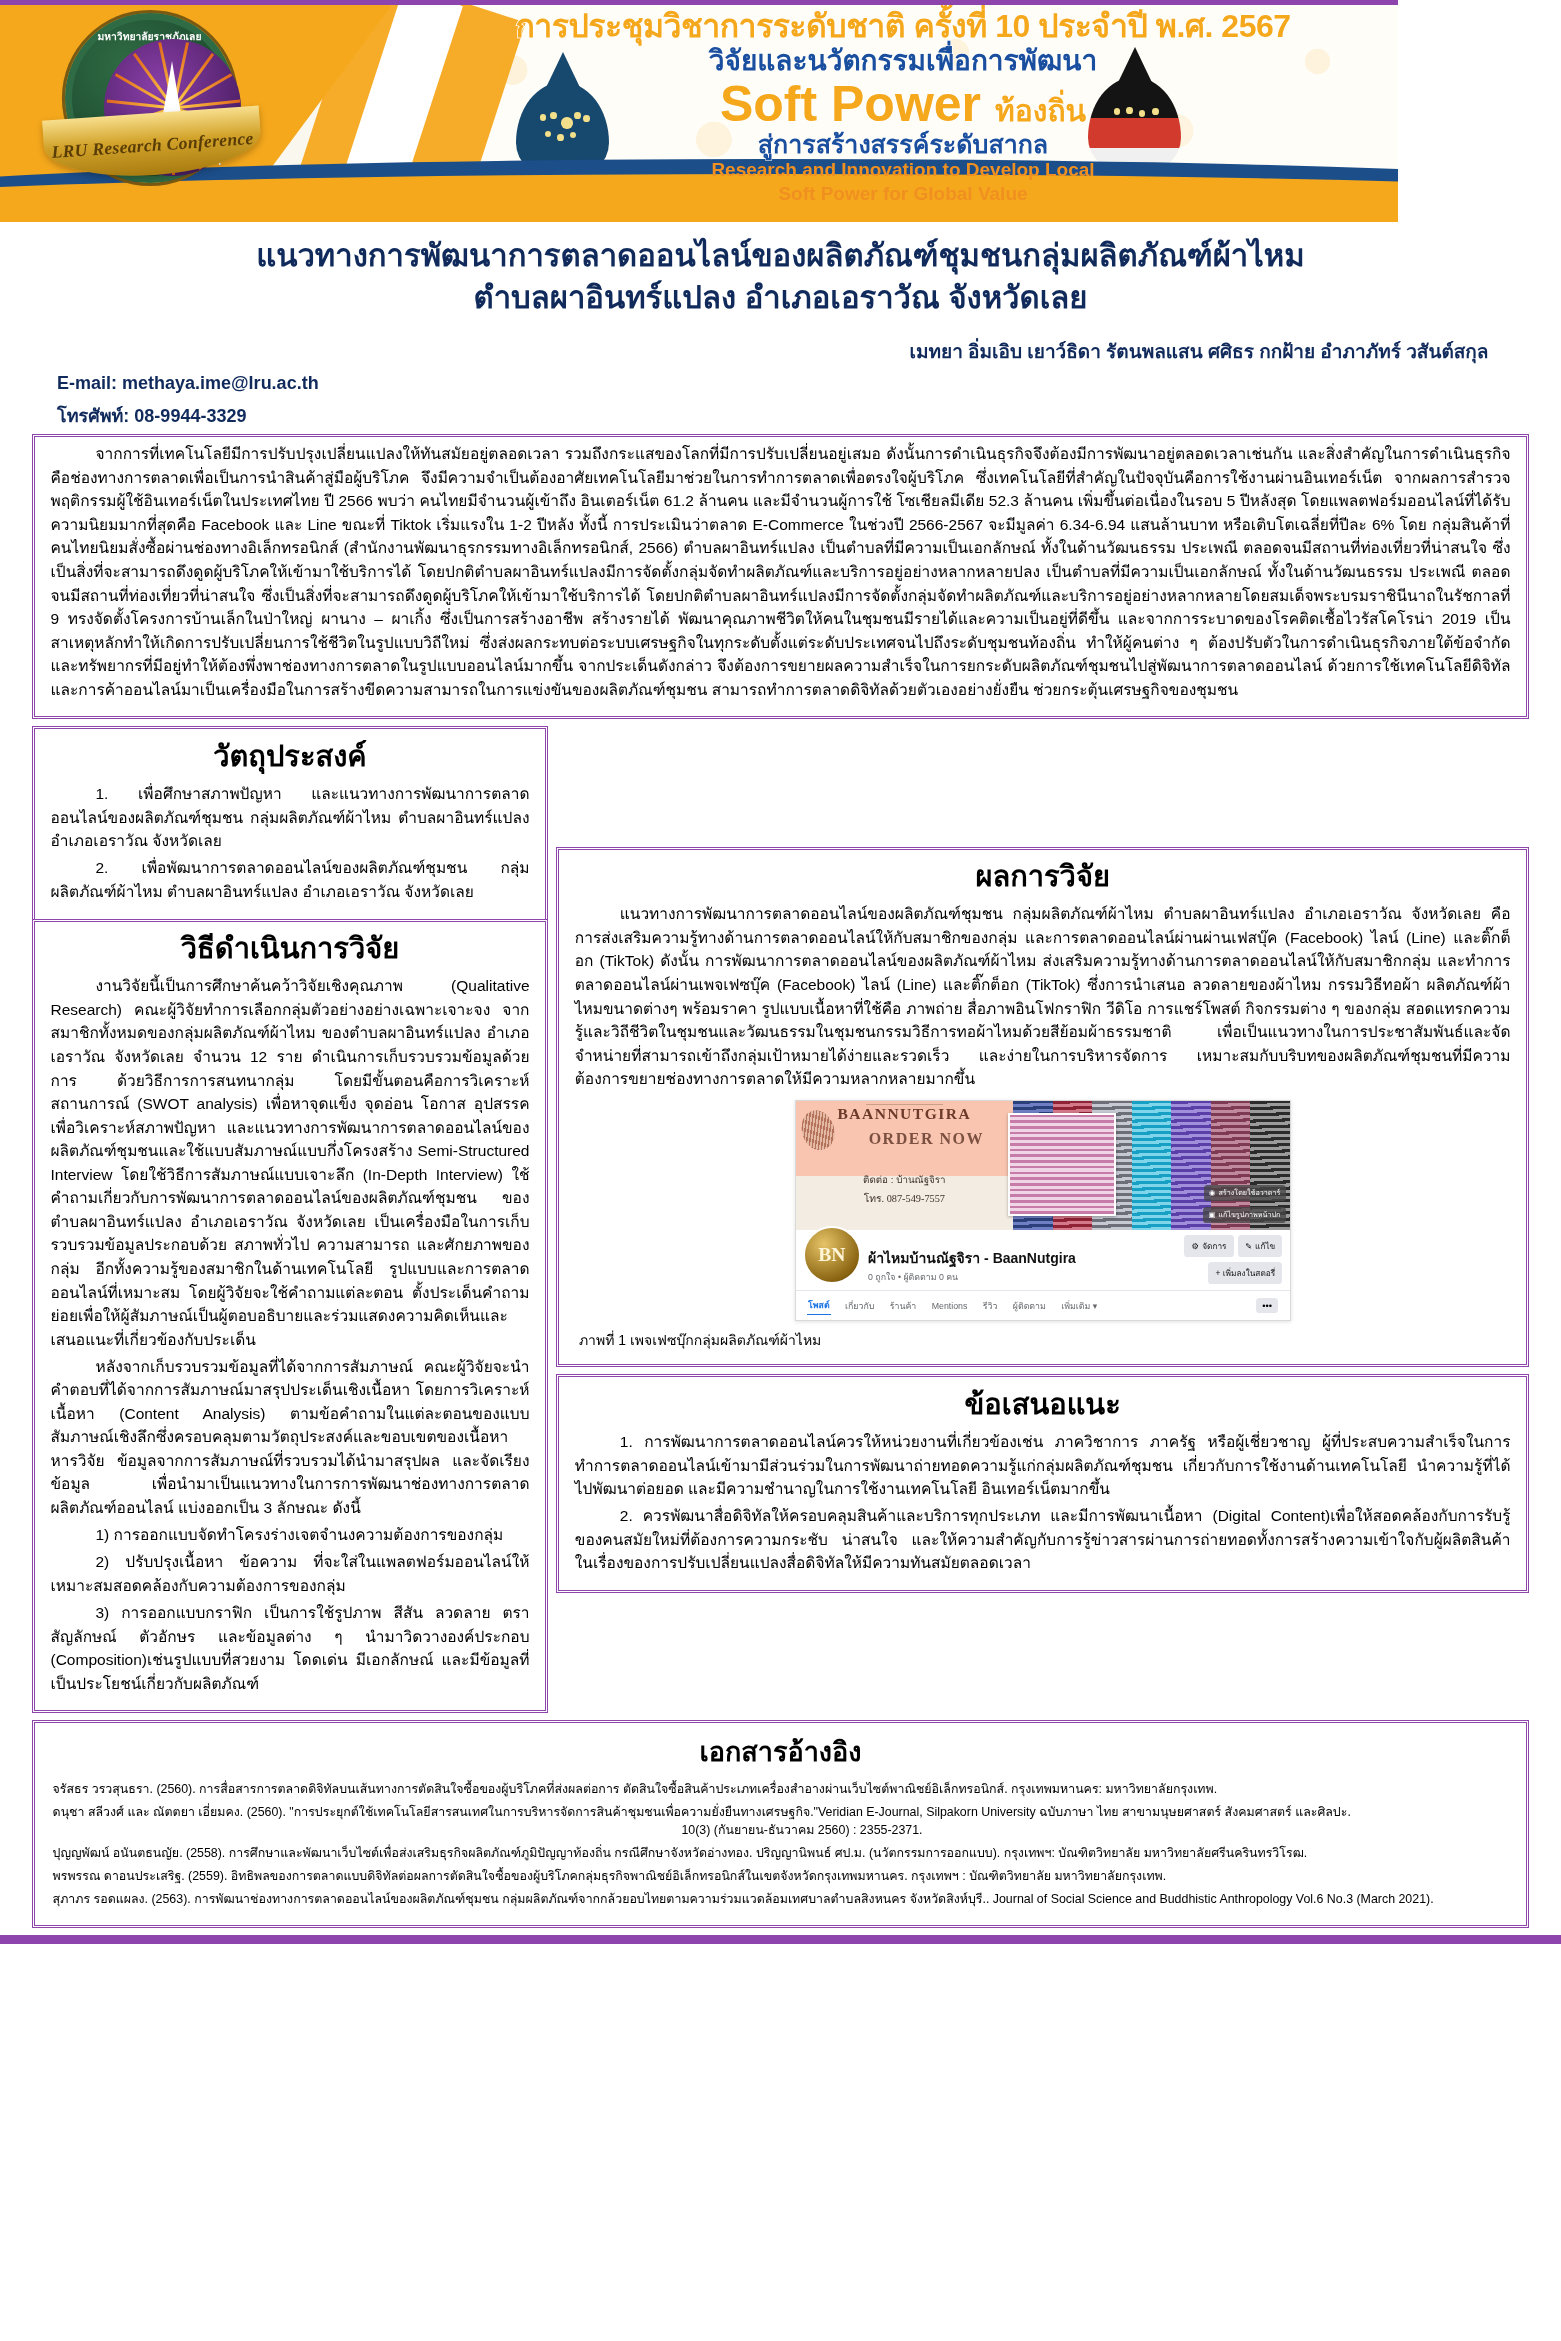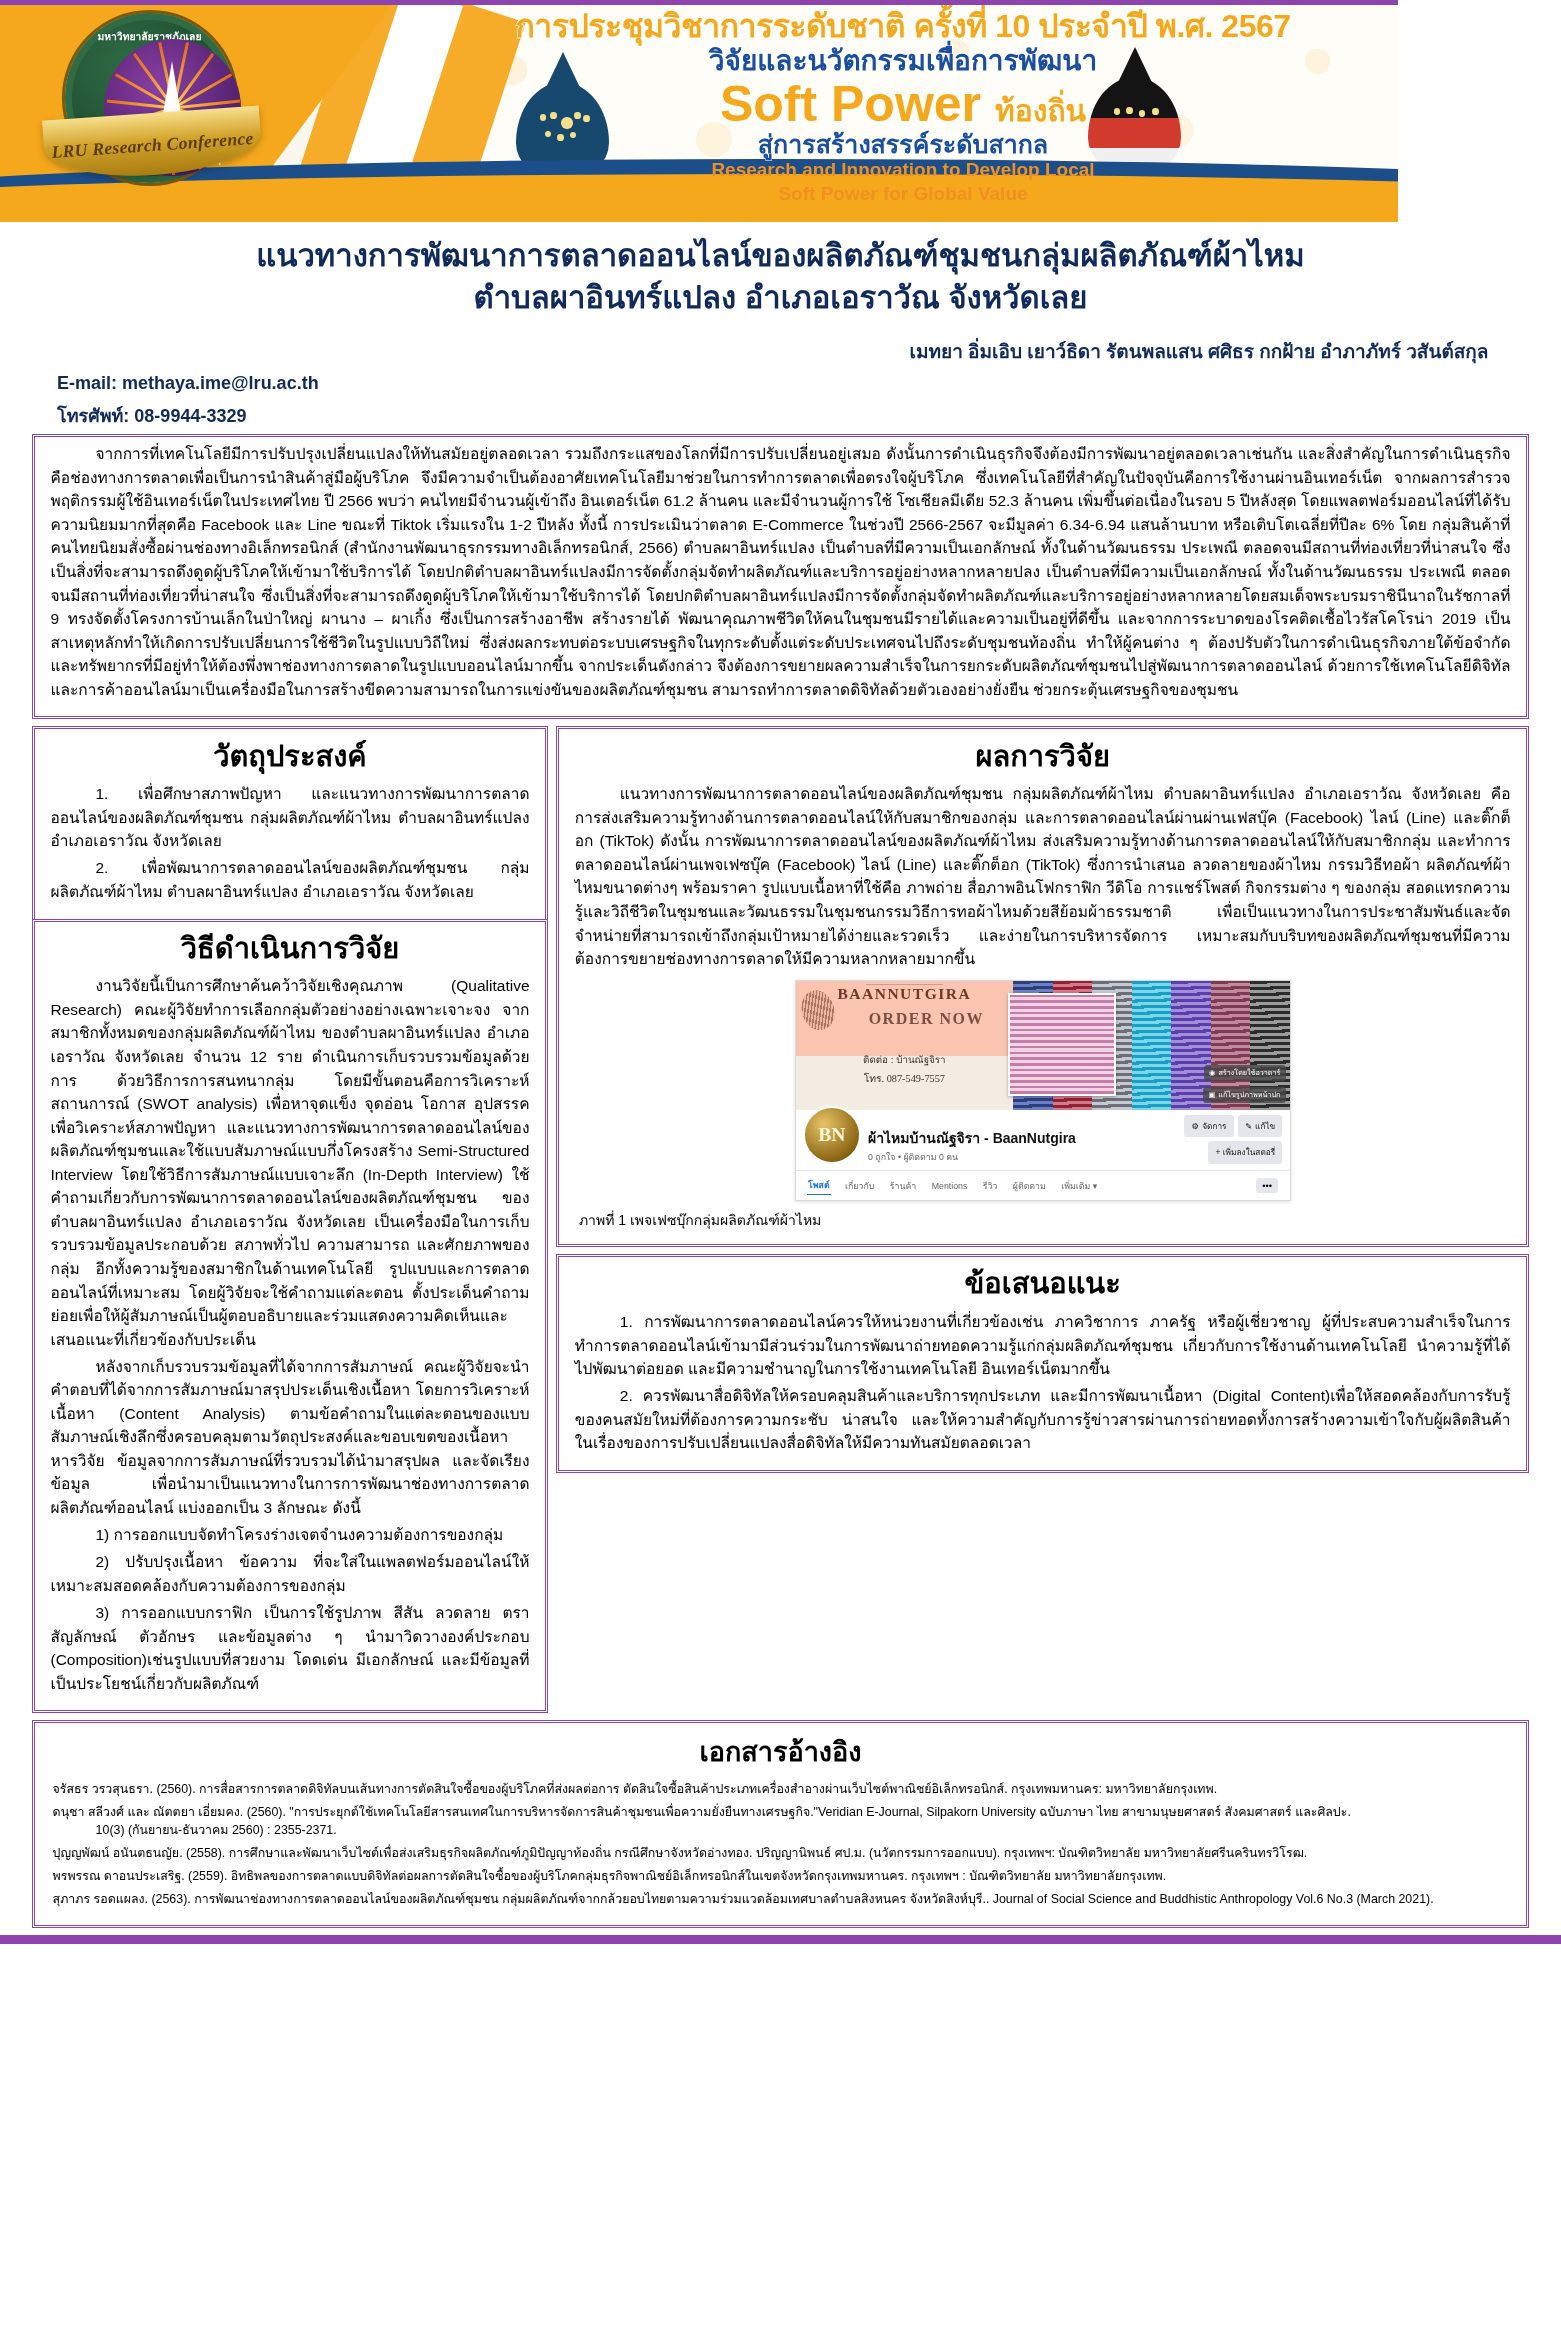--- a/index.html
+++ b/index.html
@@ -164,21 +164,21 @@
     line-height:1.25;
   }
   .body-p {
     font-size:15.5px; line-height:1.52; text-align:justify; text-justify:inter-word; color:#000000;
     margin:0 0 3.6px 0;
   }
   .indent { text-indent:45px; }
 
   .full-row { width:1561px; padding:0 32px; }
   .cols {
-    width:1561px; padding:0 32px; display:flex; gap:8.3px; align-items:flex-start; margin-top:7.2px;
+    width:1561px; padding:0 32px; display:flex; gap:8.3px; align-items:center; margin-top:7.2px;
   }
   .col-left { width:516px; flex:0 0 516px; display:flex; flex-direction:column; gap:0; }
   .col-right { flex:1; display:flex; flex-direction:column; gap:7.2px; }
 
   
   .fb-shot {
     width:496px; margin:9.3px auto 0 auto; border:0.5px solid #d9d9d9; background:#fff;
     box-shadow:0 1px 4.1px rgba(0,0,0,.12);
   }
   .fb-cover { position:relative; height:129px; display:flex; }
@@ -244,21 +244,21 @@
   .fb-tabs { border-top:0.5px solid #e4e6eb; display:flex; gap:13.4px; padding:5.2px 11.4px; align-items:center; }
   .fb-tab { font-size:8.8px; color:#65676b; padding:2.1px 1px; }
   .fb-tab.active { color:#1b74e4; font-weight:bold; border-bottom:1.5px solid #1b74e4; }
   .fb-more { margin-left:auto; background:#e4e6eb; border-radius:3.6px; padding:2.6px 6.2px; font-size:9.3px; }
   .fig-cap { font-size:14px; margin:7.2px 0 2.1px 4.1px; color:#000; }
 
   
   .ref-box { border:3.1px double #8e44ad; margin:7.2px 32px 0 32px; padding:4.1px 17.6px 12.4px 17.6px; }
   .ref-head { text-align:center; font-size:27px; font-weight:bold; margin:2.1px 0 7.2px 0; }
   .ref-item { font-size:12.4px; line-height:1.48; margin-bottom:4.6px; text-align:left; }
-  .ref-item .hang { display:block; padding-left:43px; }
+  .ref-item .hang { display:block; padding-left:43px;text-align:center; }
   .footer-bar { width:1561px; height:8.3px; background:#8e44ad; margin-top:7.2px; }
 </style>
 </head>
 <body>
 
 <div class="banner">
   <div class="banner-left-orange"></div>
   <div class="banner-pattern"></div>
   <div class="banner-diag"></div>
   <div class="banner-diag2"></div>

